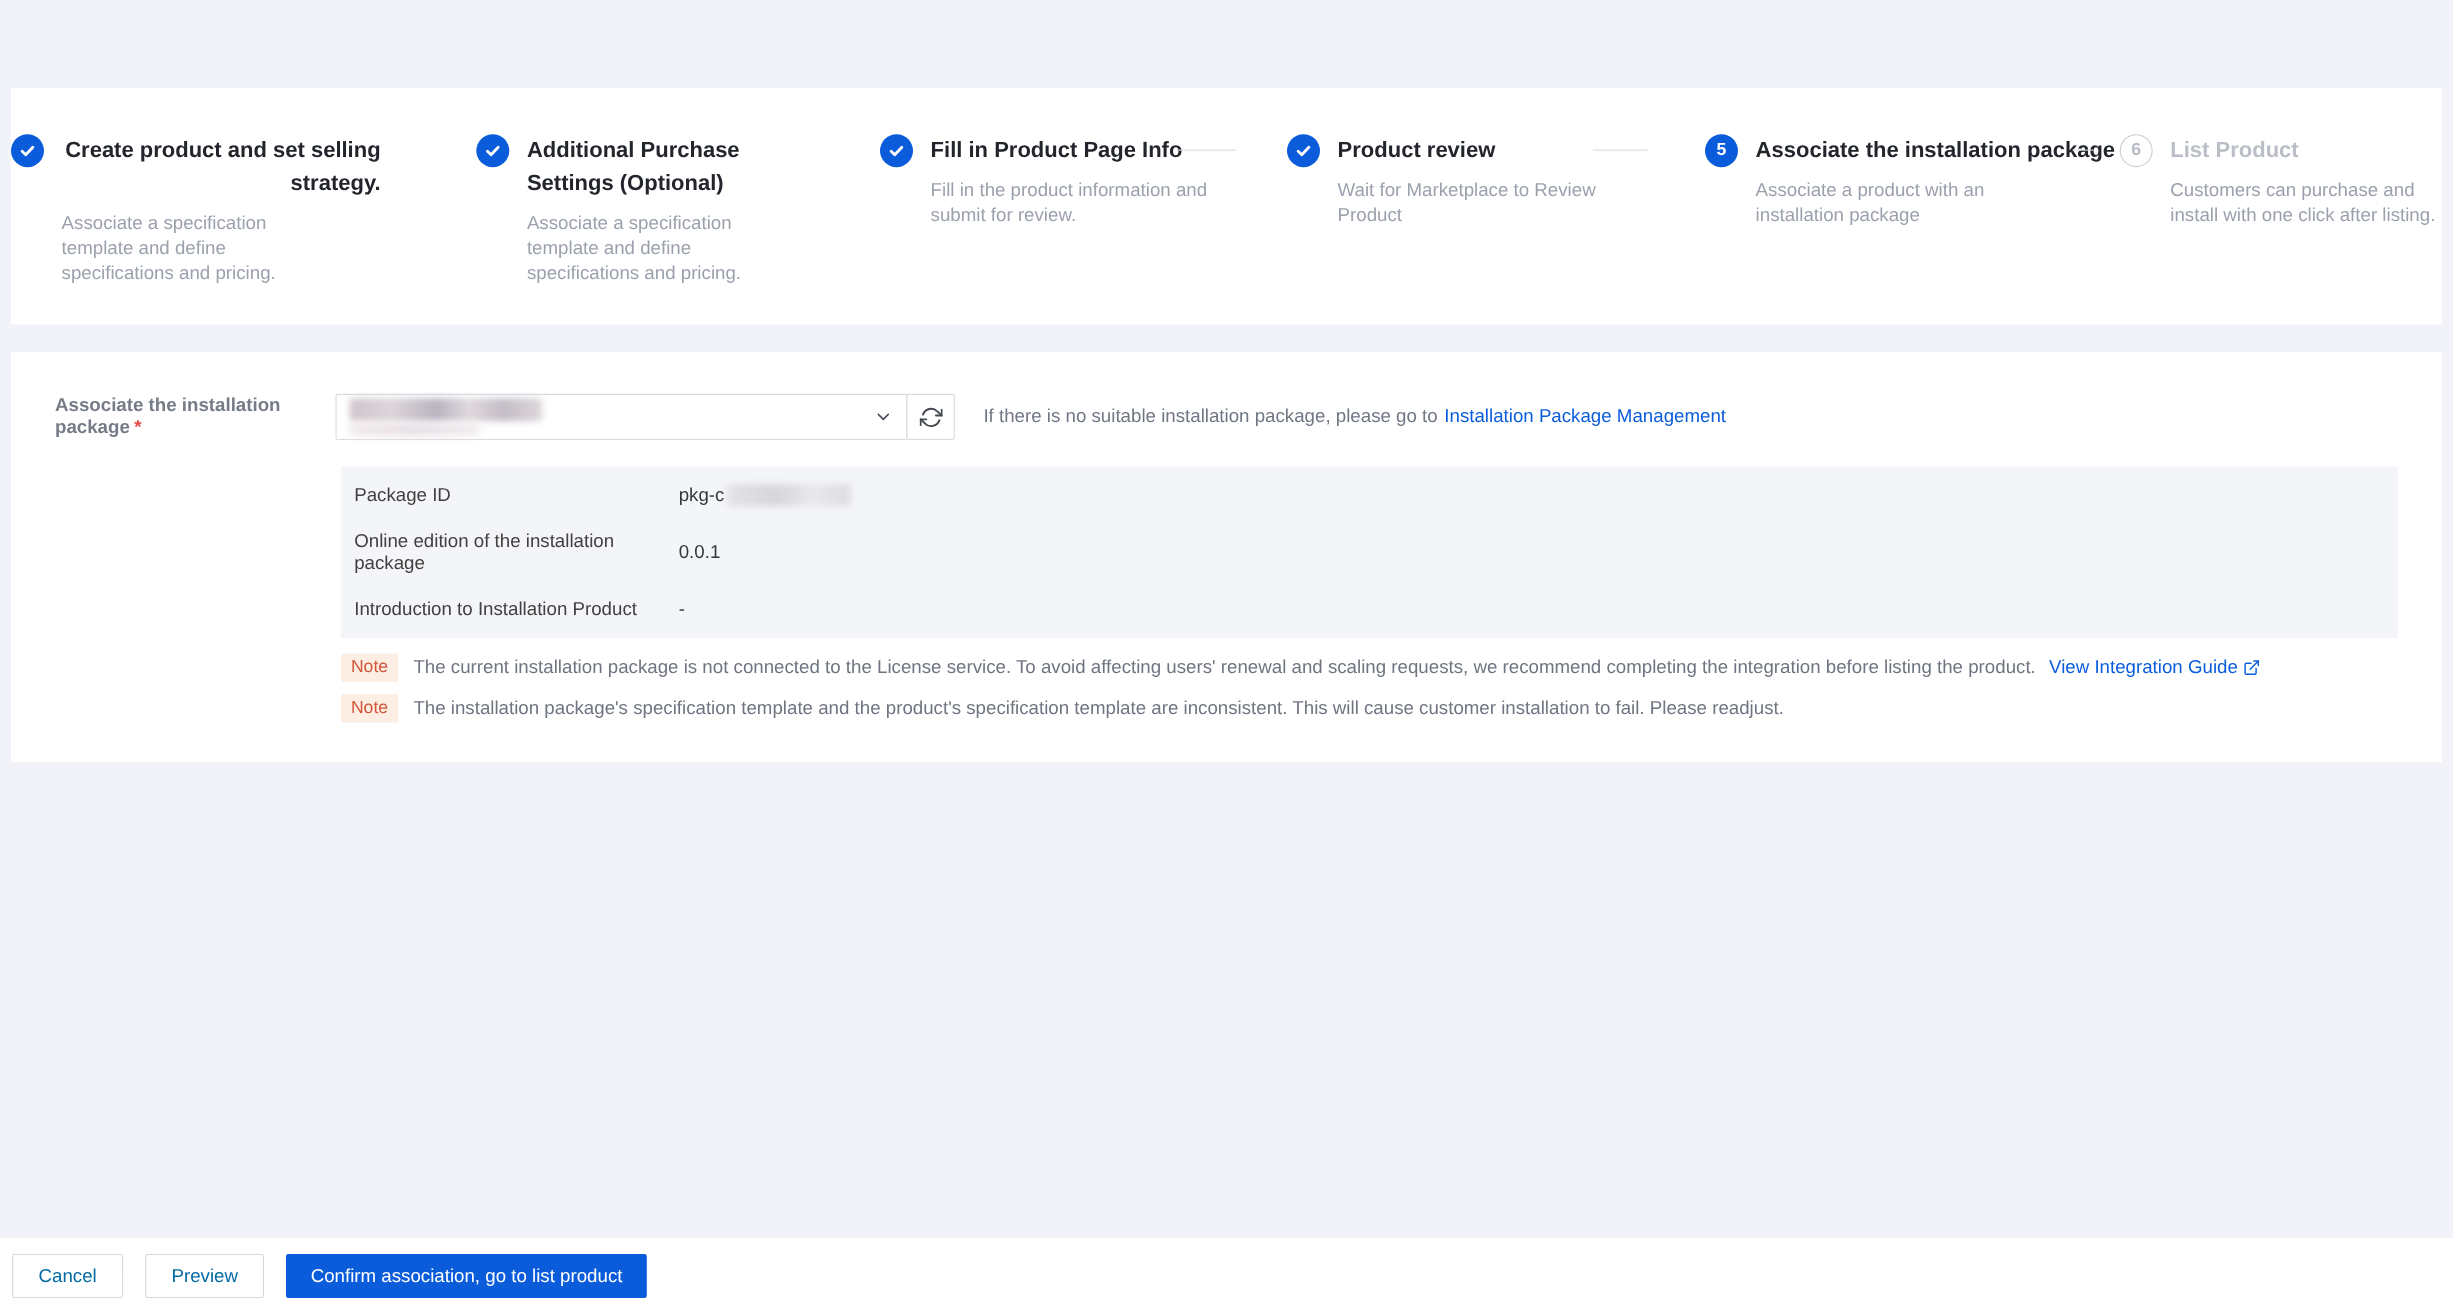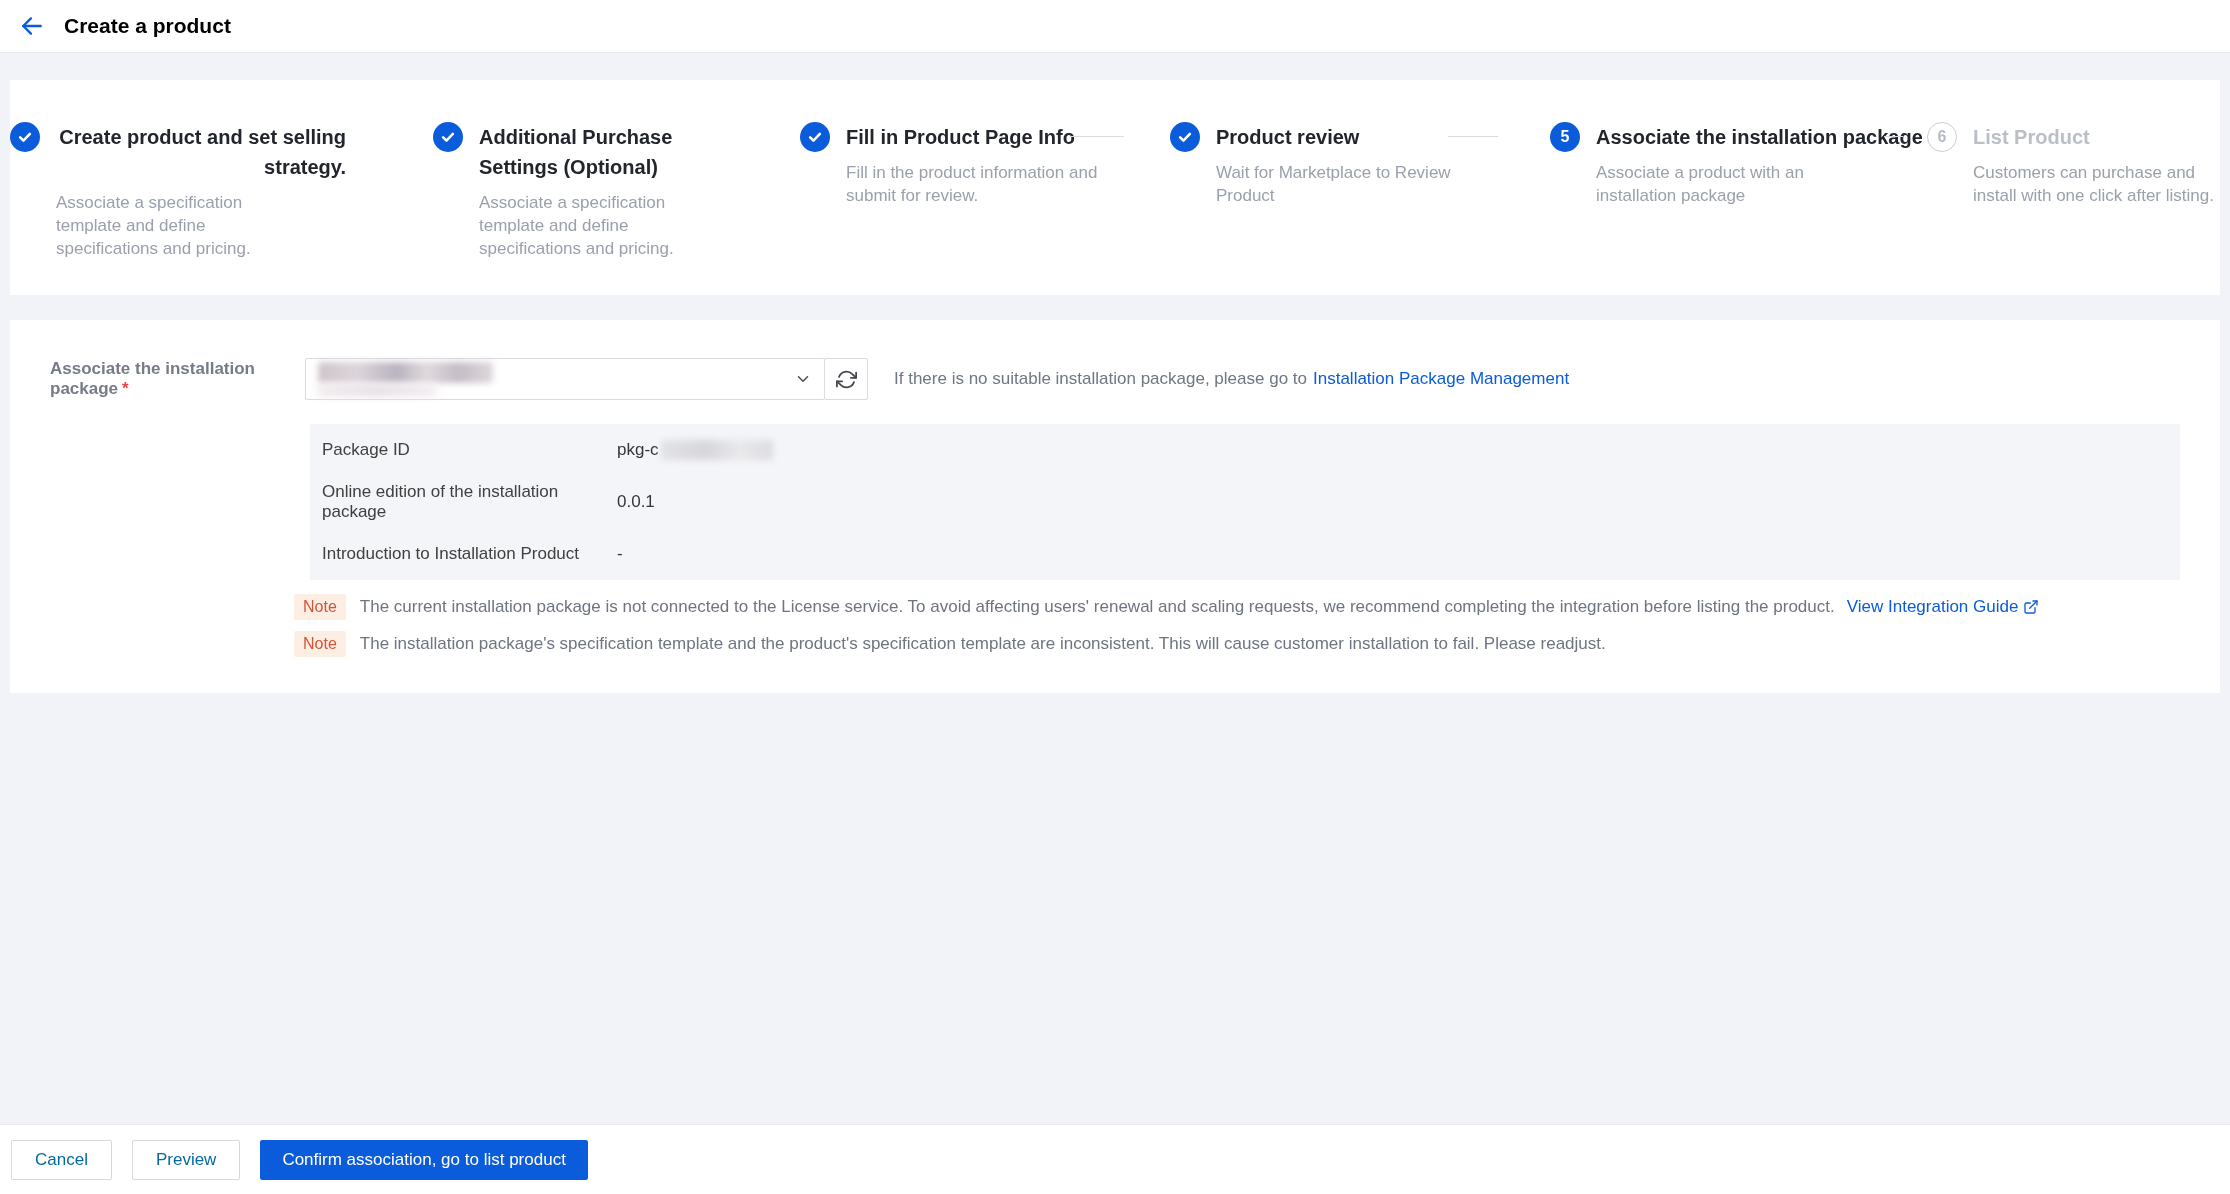--- a/index.html
+++ b/index.html
@@ -64,52 +64,41 @@
   
   .info-panel{position:absolute; left:300px; top:104px; width:1870px; height:156px;
     background:#f4f5f8; padding:0 0 0 12px;}
   .info-row{height:52px; display:flex; align-items:center;}
   .info-label{width:295px; flex:0 0 295px; font-size:17px; color:#404040;}
   .info-value{font-size:17px; color:#33373d; display:flex; align-items:center;}
   .redact-c{display:inline-block; width:112px; height:20px; margin-left:2px; filter:blur(3px); border-radius:2px;
     background:linear-gradient(90deg,#e3e3e7,#d6d6db 40%,#e9e9ec 70%,#dcdce1);}
 
   
-  .notes{position:absolute; left:284px; top:274px;}
+  .notes{position:absolute; left:300px; top:274px;}
   .note-row{display:flex; align-items:center; margin-bottom:11px; height:26px;}
   .note-badge{background:var(--note-bg); color:var(--note-fg); font-size:16px; padding:4px 9px;
     border-radius:2px; flex:0 0 auto;}
   .note-text{margin-left:14px; font-size:17px; color:#6e7480; white-space:nowrap;}
   .note-link{margin-left:12px; font-size:17px; color:var(--link); text-decoration:none; cursor:pointer;
     display:inline-flex; align-items:center; gap:5px; white-space:nowrap;}
 
   
   .footer{position:absolute; left:0; bottom:0; width:100%; height:70px; background:#fff;
     border-top:1px solid #e8eaee; display:flex; align-items:center; padding-left:11px; gap:20px;}
   .btn{height:40px; font-size:17px; font-family:"Liberation Sans",sans-serif; border-radius:2px; cursor:pointer;}
   .btn.secondary{background:#fff; border:1px solid #d5d8de; color:#0369a1; padding:0 23px;}
   .btn.primary{background:var(--accent); border:none; color:#fff; padding:0 22px;}
   .icon{display:flex; align-items:center; justify-content:center;}
 </style>
 </head>
 <body>
 
 <div id="app">
 
-  <div class="header">
-    <div class="back-btn">
-      <span class="icon">
-        <svg width="26" height="26" viewBox="0 0 24 24" fill="none" stroke="#0b5cdb" stroke-width="2.2" stroke-linecap="round" stroke-linejoin="round">
-            <line x1="20" y1="12" x2="4" y2="12"></line>
-            <polyline points="11 19 4 12 11 5"></polyline>
-          </svg>
-      </span>
-    </div>
-    <div class="page-title">Create a product</div>
-  </div>
 
   <div class="card stepper-card">
 
     <div class="step step1 done">
       <div class="step-circle">
         <span class="icon">
           <svg width="18" height="18" viewBox="0 0 24 24" fill="none" stroke="#fff" stroke-width="3.4" stroke-linecap="round" stroke-linejoin="round">
               <path d="M5.5 12.6l4.4 4.2L18.5 7.8"></path>
             </svg>
         </span>

